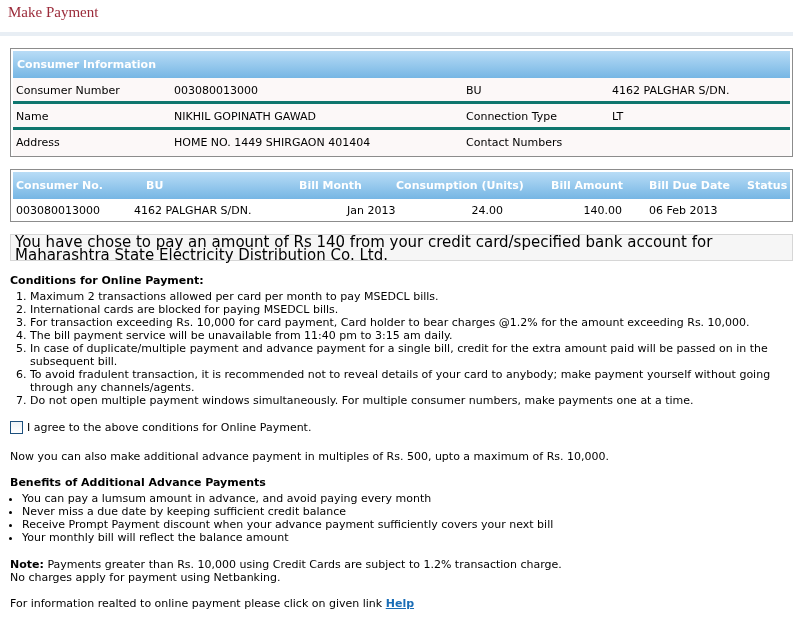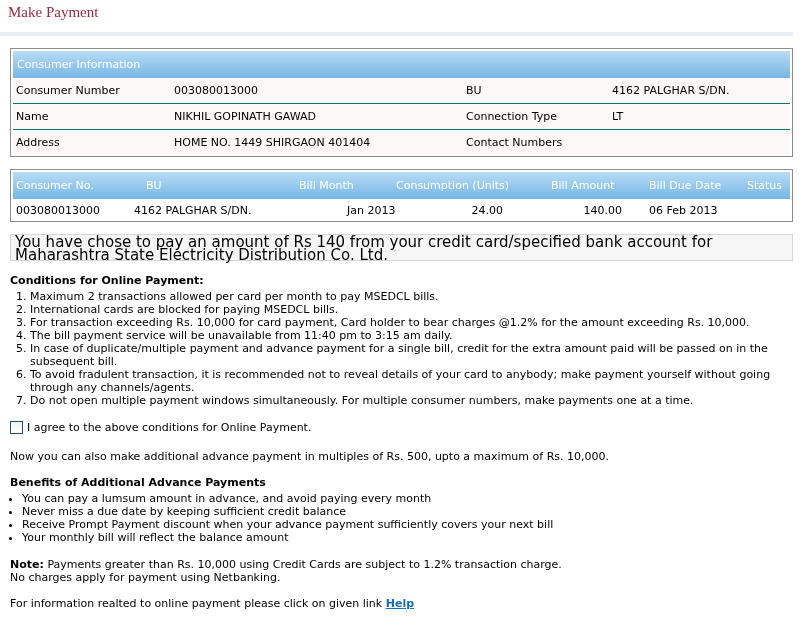--- a/index.html
+++ b/index.html
@@ -22,32 +22,32 @@
     position: absolute; left: 0; top: 32px; width: 793px; height: 4px;
     background: #e8eef4;
   }
   .box {
     position: absolute; left: 10px; width: 783px;
     border: 1px solid #8c8c8c;
     background: #fff;
   }
   .hdr {
     background: linear-gradient(#b8dcf6, #76b6e4);
-    color: #fff; font-weight: normal;
+    color: #fff; font-weight: bold;
     height: 27px; line-height: 27px;
     margin: 2px 2px 0 2px;
     font-size: 11px;
   }
   #info-box { top: 48px; height: 109px; }
   #info-box .hdr { padding-left: 4px; }
   .info-row {
     position: relative; height: 26px; line-height: 26px;
     background: #fcf8f8;
     margin: 0 2px;
-    border-bottom: 1px solid #0f766e;
+    border-bottom: 3px solid #0f766e;
   }
   .info-row span { position: absolute; top: 0; }
   .c1 { left: 3px; } .c2 { left: 161px; } .c3 { left: 453px; } .c4 { left: 599px; }
 
   #bill-box { top: 169px; height: 53px; }
   #bill-box .hdr { position: relative; padding-left: 25px; }
   #bill-box .hdr span, .bill-row span { position: absolute; top: 0; white-space: nowrap; }
   .bill-row { position: relative; height: 24px; line-height: 24px; margin: 0 2px; }
   .h1 { left: 3px; } .h2 { left: 133px; } .h3 { left: 286px; } .h4 { left: 383px; }
   .h5 { left: 538px; } .h6 { left: 636px; } .h7 { left: 734px; }

